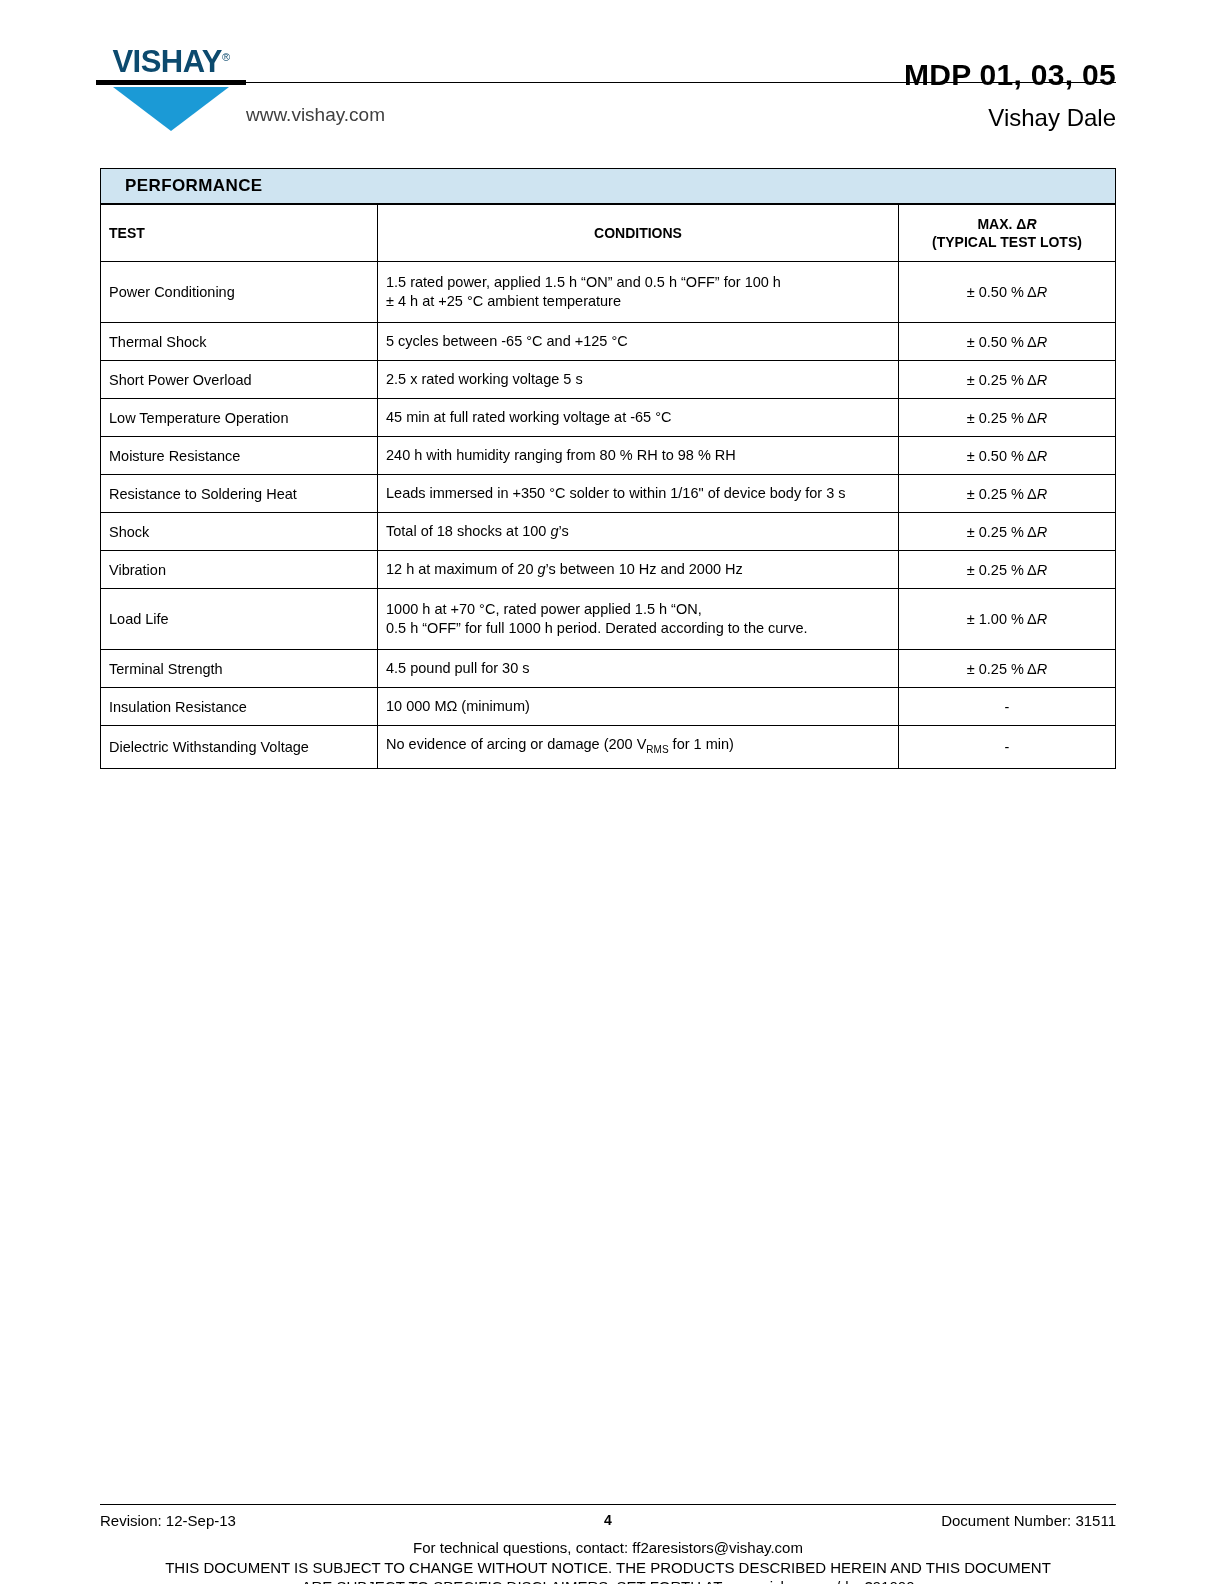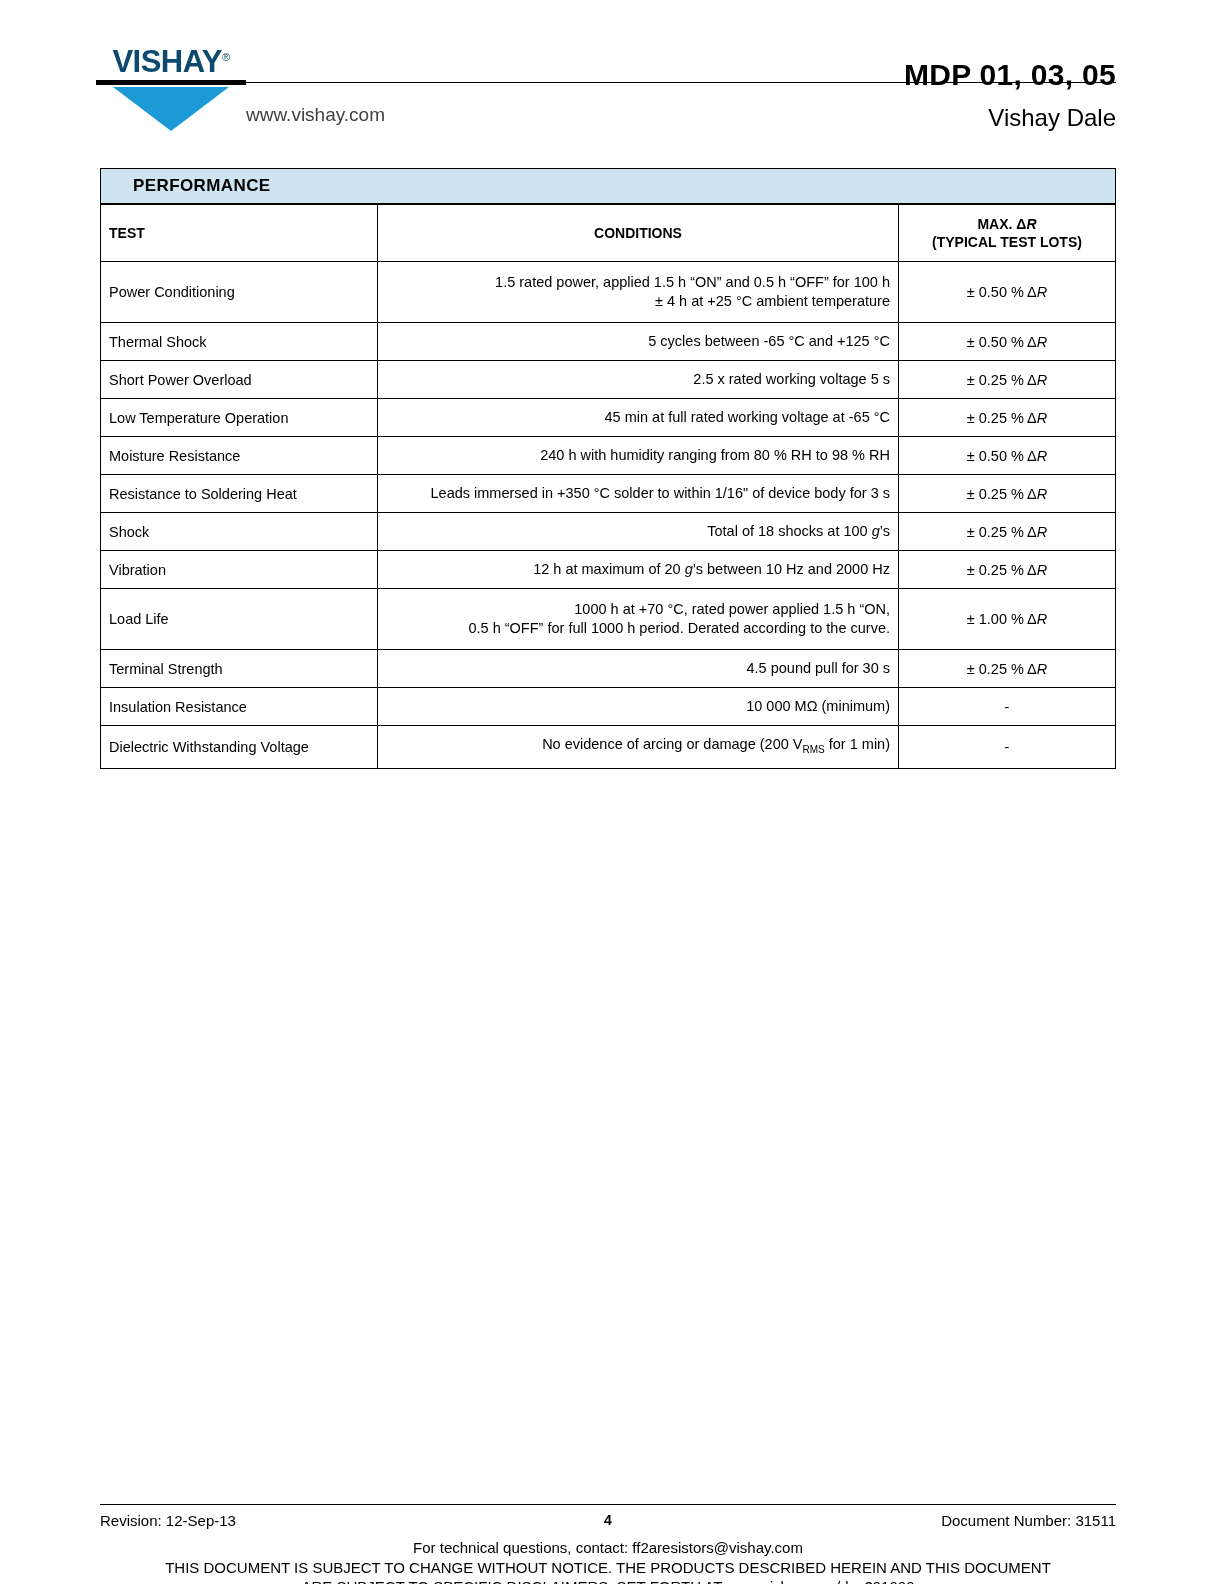--- a/index.html
+++ b/index.html
@@ -97,21 +97,21 @@
     margin: 14px 108px 0 100px;
     border: 1.5px solid #000;
     border-top: 1.5px solid #000;
   }
   .perf-title {
     background: #cfe4f1;
     border-bottom: 1.5px solid #000;
     font-weight: bold;
     font-size: 17px;
     letter-spacing: 0.4px;
-    padding: 7px 0 7px 32px;
+    padding: 7px 0 7px 24px;
   }
   table.perf {
     border-collapse: collapse;
     width: 100%;
     table-layout: fixed;
   }
   table.perf th, table.perf td {
     border: 1px solid #000;
     vertical-align: middle;
     font-size: 14.5px;
@@ -130,21 +130,21 @@
     border-right: none;
   }
   table.perf tr:last-child td {
     border-bottom: none;
   }
   .col-test   { width: 260px; text-align: left; margin-left: 28px; }
   .col-cond   { text-align: center; }
   .col-max    { width: 200px; text-align: center; }
   thead .col-test { text-align: left; }
   td.cell-test { text-align: left; padding-left: 14px; }
-  td.cell-cond { text-align: right; line-height: 19px; }
+  td.cell-cond { text-align: left; line-height: 19px; }
   td.cell-max  { text-align: center; }
   .tall td { height: 42px; }
   .it { font-style: italic; }
   sub { font-size: 10px; }
 
   
   .footer {
     position: absolute;
     left: 100px;
     right: 108px;

